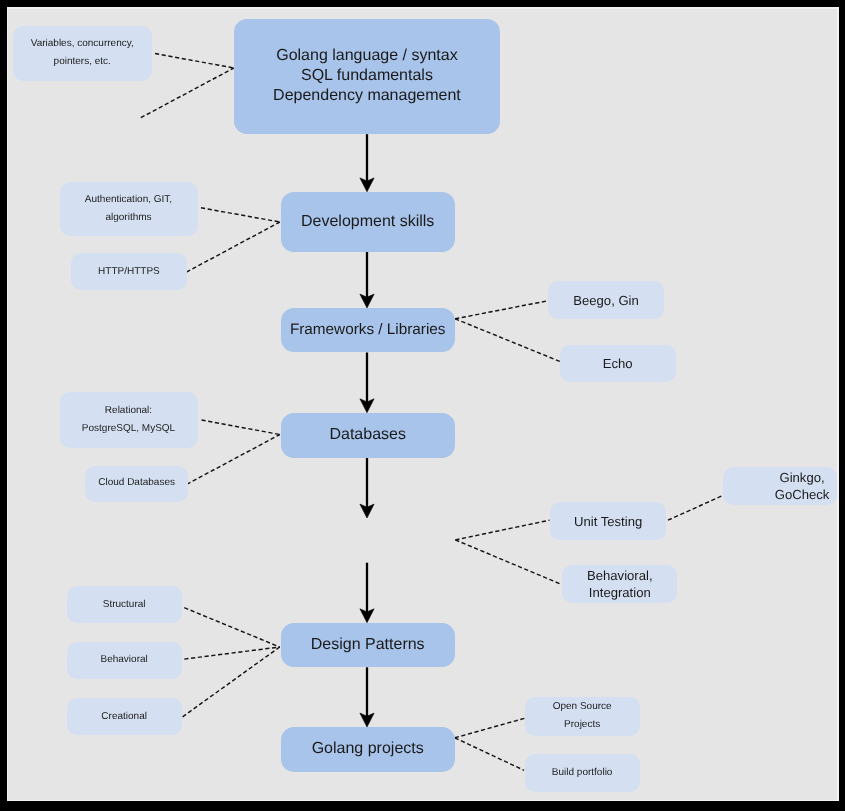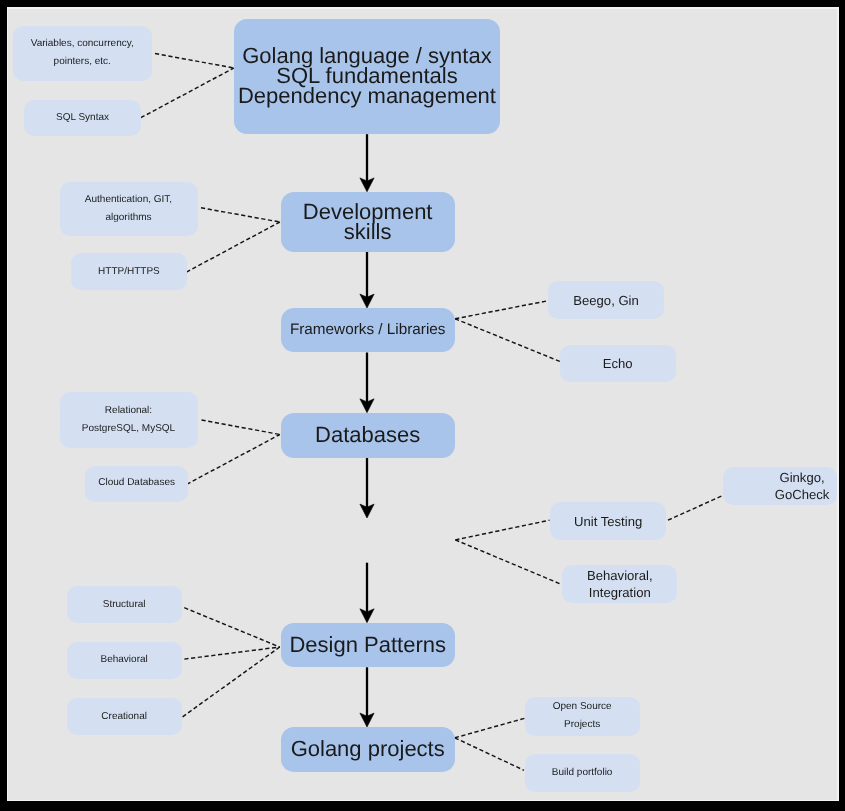--- a/index.html
+++ b/index.html
@@ -40,21 +40,21 @@
     font-family: "Liberation Sans", sans-serif;
     color: #1a1a1a;
     line-height: 1.21;
     white-space: pre-line;
   }
   #n-frameworks { font-size: 15.3px; }
   #n-beego-gin, #n-echo, #n-unit-testing, #n-ginkgo, #n-behavioral-integration { font-size: 13.1px; line-height: 17.1px; }
 
   .main-node {
     background: #a8c4ea;
-    font-size: 22px;
+    font-size: 16px;
     line-height: 20px;
   }
   .leaf-node {
     border-radius: 10px;
     background: #d4e0f2;
     font-size: 10px;
     line-height: 18.2px;
   }
   .dashed-edge { stroke:#141414; stroke-width:1.45; fill:none; stroke-dasharray: 4.2 2.6; }
   .solid-edge { stroke:#000; stroke-width:2.3; fill:none; }
@@ -102,21 +102,20 @@
   <div class="node main-node" style="left:227.3px;top:11.6px;width:265.3px;height:115.7px;"><span>Golang language / syntax
 SQL fundamentals
 Dependency management</span></div>
   <div class="node main-node" style="left:273.6px;top:184.6px;width:174.2px;height:60px;"><span>Development skills</span></div>
   <div class="node main-node" style="left:273.6px;top:300.8px;width:174.2px;height:44.7px;" id="n-frameworks"><span>Frameworks / Libraries</span></div>
   <div class="node main-node" style="left:273.6px;top:405.5px;width:174.2px;height:45.0px;"><span>Databases</span></div>
   <div class="node main-node" style="left:273.6px;top:615.5px;width:174.2px;height:44.7px;"><span>Design Patterns</span></div>
   <div class="node main-node" style="left:273.6px;top:719.8px;width:174.2px;height:45.0px;"><span>Golang projects</span></div>
   <div class="node leaf-node" style="left:6.0px;top:18.9px;width:138.5px;height:55.1px;"><span>Variables, concurrency,
 pointers, etc.</span></div>
-  <div class="node leaf-node" style="left:17.4px;top:92.8px;width:116.2px;height:36.2px;"><span>SQL Syntax</span></div>
   <div class="node leaf-node" style="left:52.5px;top:175.0px;width:138.0px;height:53.9px;"><span>Authentication, GIT,
 algorithms</span></div>
   <div class="node leaf-node" style="left:64.1px;top:246.4px;width:115.7px;height:36.6px;"><span>HTTP/HTTPS</span></div>
   <div class="node leaf-node" style="left:541.1px;top:274.1px;width:115.9px;height:38.4px;" id="n-beego-gin"><span>Beego, Gin</span></div>
   <div class="node leaf-node" style="left:552.5px;top:337.5px;width:116.4px;height:37.1px;" id="n-echo"><span>Echo</span></div>
   <div class="node leaf-node" style="left:52.5px;top:385.0px;width:138.0px;height:56.3px;"><span>Relational:
 PostgreSQL, MySQL</span></div>
   <div class="node leaf-node" style="left:64.1px;top:458.5px;width:103px;height:36.2px;margin-left:14px;"><span>Cloud Databases</span></div>
   <div class="node leaf-node" style="left:543.4px;top:495.2px;width:115.5px;height:38.2px;" id="n-unit-testing"><span>Unit Testing</span></div>
   <div class="node leaf-node" style="left:715.8px;top:460.4px;width:114.5px;height:38.1px;padding-left:44px;" id="n-ginkgo"><span>Ginkgo, GoCheck</span></div>

